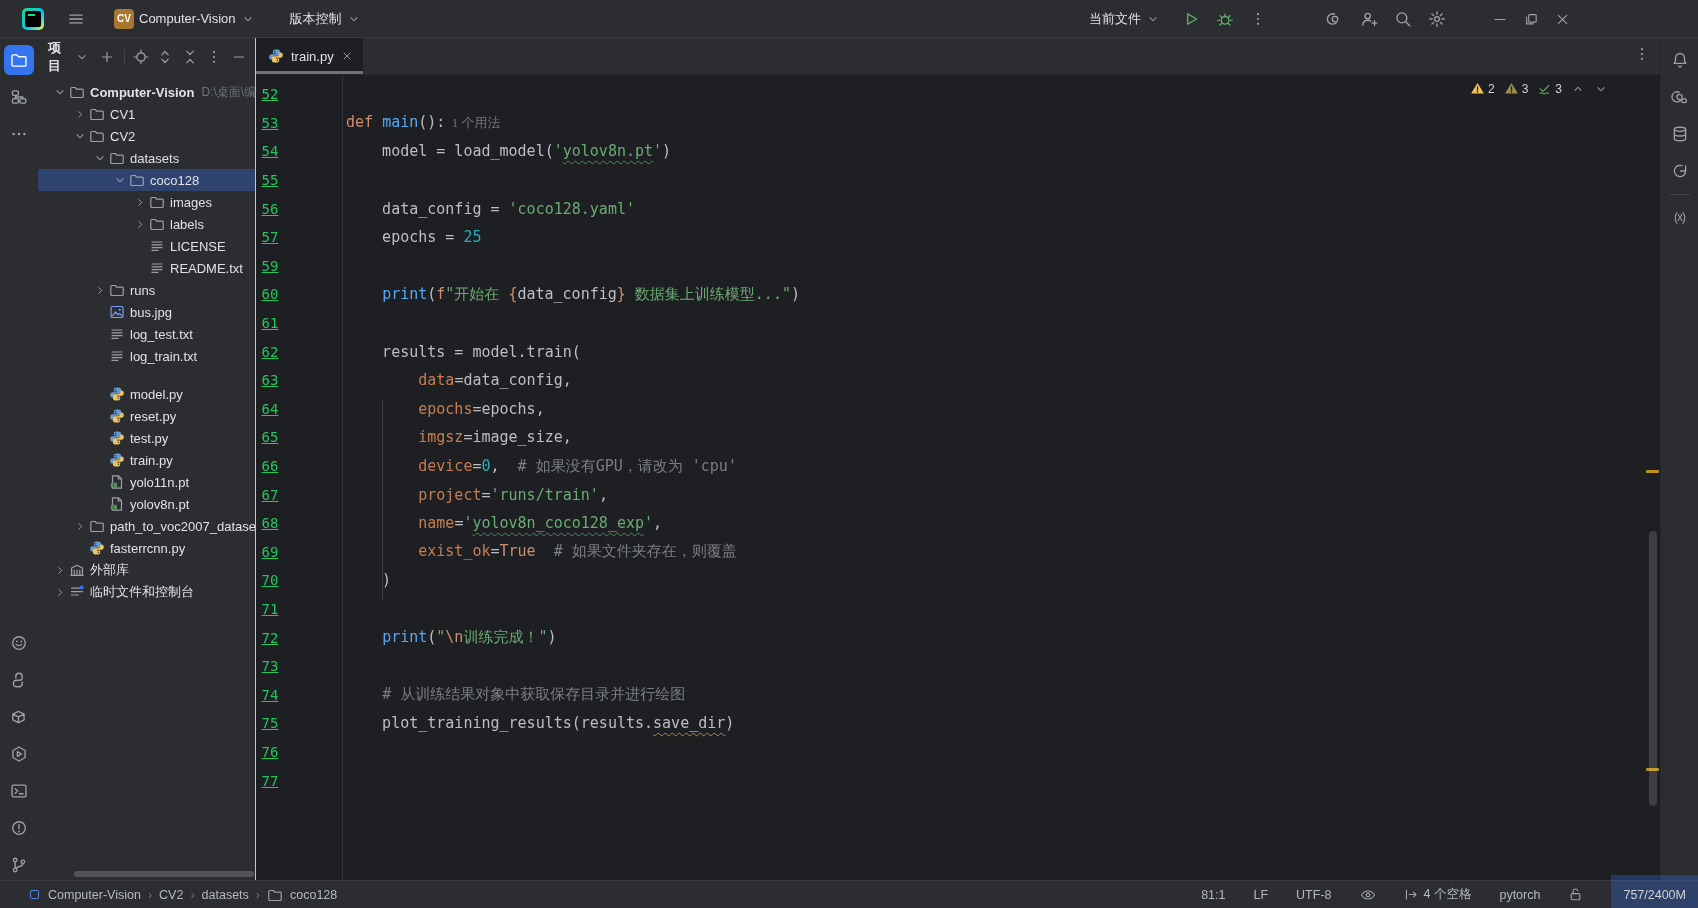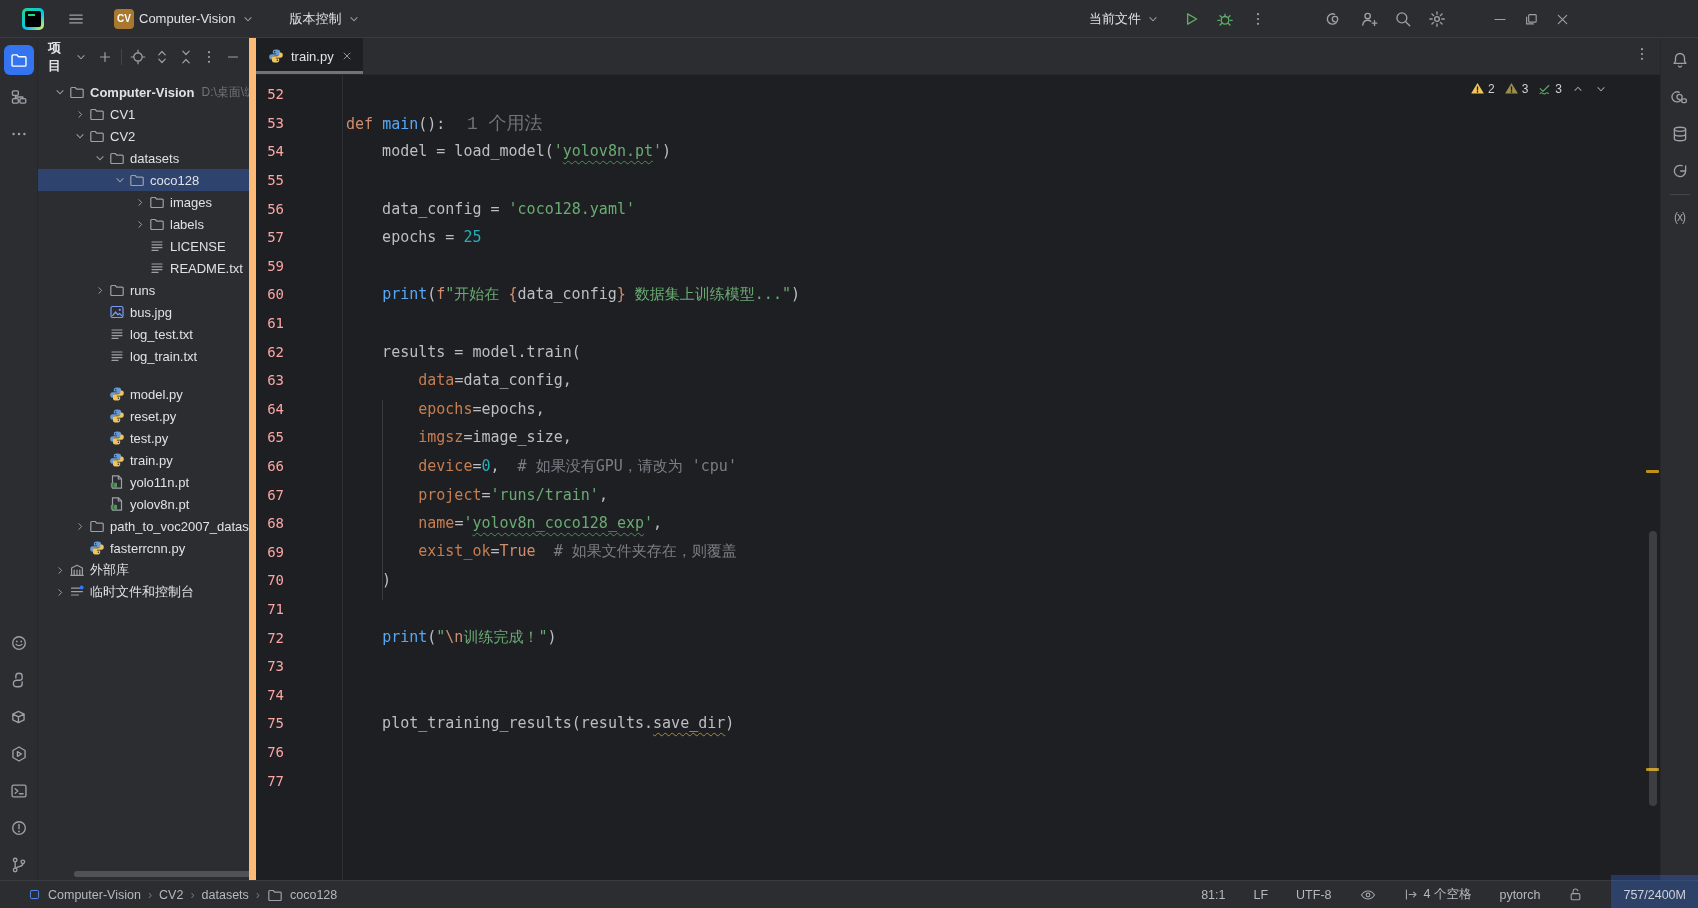--- a/index.html
+++ b/index.html
@@ -23,21 +23,21 @@
   
   .workspace{display:flex;height:842px;}
   .stripe{width:38px;background:#2B2D30;display:flex;flex-direction:column;align-items:center;position:relative;}
   .stripe.left{border-right:1px solid #26282B;}
   .stripe.right{border-left:1px solid #26282B;}
   .stripe .sicon{width:30px;height:30px;border-radius:6px;display:flex;align-items:center;justify-content:center;color:#9DA0A8;margin-top:7px;}
   .stripe .sicon.active{background:#3574F0;color:#fff;}
   .stripe .spacer{flex:1;}
   .stripe .divider{width:20px;height:1px;background:#43454A;margin:8px 0 0;}
   
-  .project-panel{width:218px;background:#2B2D30;position:relative;overflow:hidden;border-right:7px solid #fdba74;}
+  .project-panel{width:218px;background:#2B2D30;position:relative;overflow:hidden;border-right:1px solid #fdba74;}
   .panel-header{height:37px;display:flex;align-items:center;padding:0 6px;gap:4px;font-size:13px;}
   .ph-title{display:flex;align-items:center;gap:4px;font-weight:bold;padding:3px 4px;border-radius:4px;}
   .ph-ic{width:22px;height:22px;border-radius:4px;display:flex;align-items:center;justify-content:center;color:#9DA0A8;}
   .ph-sep{width:1px;height:16px;background:#43454A;margin:0 2px;}
   .tree{font-size:13px;padding-top:6px;}
   .trow{height:22px;display:flex;align-items:center;white-space:nowrap;color:#DFE1E5;}
   .trow.sel{background:#2E436E;}
   .trow .chev{width:16px;display:inline-flex;justify-content:center;color:#9DA0A8;flex:none;}
   .trow .ticn{width:17px;margin-right:5px;display:inline-flex;justify-content:center;color:#9DA0A8;flex:none;}
   .trow .xtra{color:#6F737A;margin-left:7px;font-size:12px;}
@@ -46,27 +46,27 @@
   .editor-col{flex:1;display:flex;flex-direction:column;min-width:0;}
   .tabbar{height:37px;background:#2B2D30;display:flex;align-items:stretch;position:relative;border-bottom:1px solid #26282B;}
   .tab{display:flex;align-items:center;gap:7px;padding:0 10px 0 12px;font-size:13px;background:#1E1F22;position:relative;}
   .tab .underline{position:absolute;left:0;right:0;bottom:0;height:3px;background:#6F737A;}
   .tab-close{color:#9DA0A8;}
   .tabbar .tb-kebab{position:absolute;right:10px;top:8px;color:#9DA0A8;}
   .editor{flex:1;background:#1E1F22;position:relative;overflow:hidden;
     font-family:"DejaVu Sans Mono","Liberation Mono",monospace;font-size:15px;}
   .code{padding-top:5px;}
   .crow{height:28.6px;display:flex;align-items:center;}
-  .lnum{width:86px;padding-right:58px;text-align:right;color:#fca5a5;flex:none;font-size:14px;}
+  .lnum{width:86px;padding-right:58px;text-align:center;color:#22c55e;flex:none;font-size:14px;text-decoration:underline;}
   .ctxt{white-space:pre;padding-left:4px;}
   .gutterline{position:absolute;left:86px;top:0;bottom:0;width:1px;background:#2d3035;}
   .iguide{position:absolute;left:126px;top:325px;height:200px;width:1px;background:#393B40;}
   .s-kw{color:#CF8E6D}.s-fn{color:#56A8F5}.s-str{color:#6AAB73}.s-num{color:#2AACB8}
   .s-cmt{color:#7A7E85}.s-txt{color:#BCBEC4}.s-param{color:#C77D4F}.s-brace{color:#CF8E6D}.s-esc{color:#CF8E6D}
-  .s-hint{color:#6F737A;font-family:Liberation Mono, monospace;font-size:18px;}
+  .s-hint{color:#6F737A;font-family:Liberation Serif, serif;font-size:13px;}
   .u-g{text-decoration:underline wavy #4C8F5C 1px;text-underline-offset:4px;}
   .u-y{text-decoration:underline wavy #A88B3D 1px;text-underline-offset:4px;}
   .inspections{position:absolute;top:6px;right:52px;display:flex;align-items:center;gap:9px;
     font-family:"Liberation Sans",sans-serif;font-size:12px;color:#CED0D6;}
   .insp-item{display:flex;align-items:center;gap:3px;}
   .vscroll{position:absolute;right:3px;top:456px;width:8px;height:275px;border-radius:4px;background:rgba(255,255,255,.14);}
   .tick{position:absolute;right:1px;width:13px;height:3px;background:#BE9117;border-radius:1px;}
   
   .statusbar{height:28px;background:#2B2D30;border-top:1px solid #393B40;display:flex;align-items:center;
     font-size:12.5px;color:#B4B8BF;padding-left:28px;position:relative;}
@@ -674,20 +674,21 @@
           <div class="crow">
             <span class="lnum">72</span>
             <span class="ctxt"><span class="s-txt">    </span><span class="s-fn">print</span><span class="s-txt">(</span><span class="s-str">"</span><span class="s-esc">\n</span><span class="s-str">训练完成！"</span><span class="s-txt">)</span></span>
           </div>
           <div class="crow">
             <span class="lnum">73</span>
             <span class="ctxt"></span>
           </div>
           <div class="crow">
             <span class="lnum">74</span>
+            <span class="ctxt"><span class="s-txt">    </span><span class="s-cmt"># 从训练结果对象中获取保存目录并进行绘图</span></span>
           </div>
           <div class="crow">
             <span class="lnum">75</span>
             <span class="ctxt"><span class="s-txt">    plot_training_results(results.</span><span class="s-txt u-y">save_dir</span><span class="s-txt">)</span></span>
           </div>
           <div class="crow">
             <span class="lnum">76</span>
             <span class="ctxt"></span>
           </div>
           <div class="crow">

